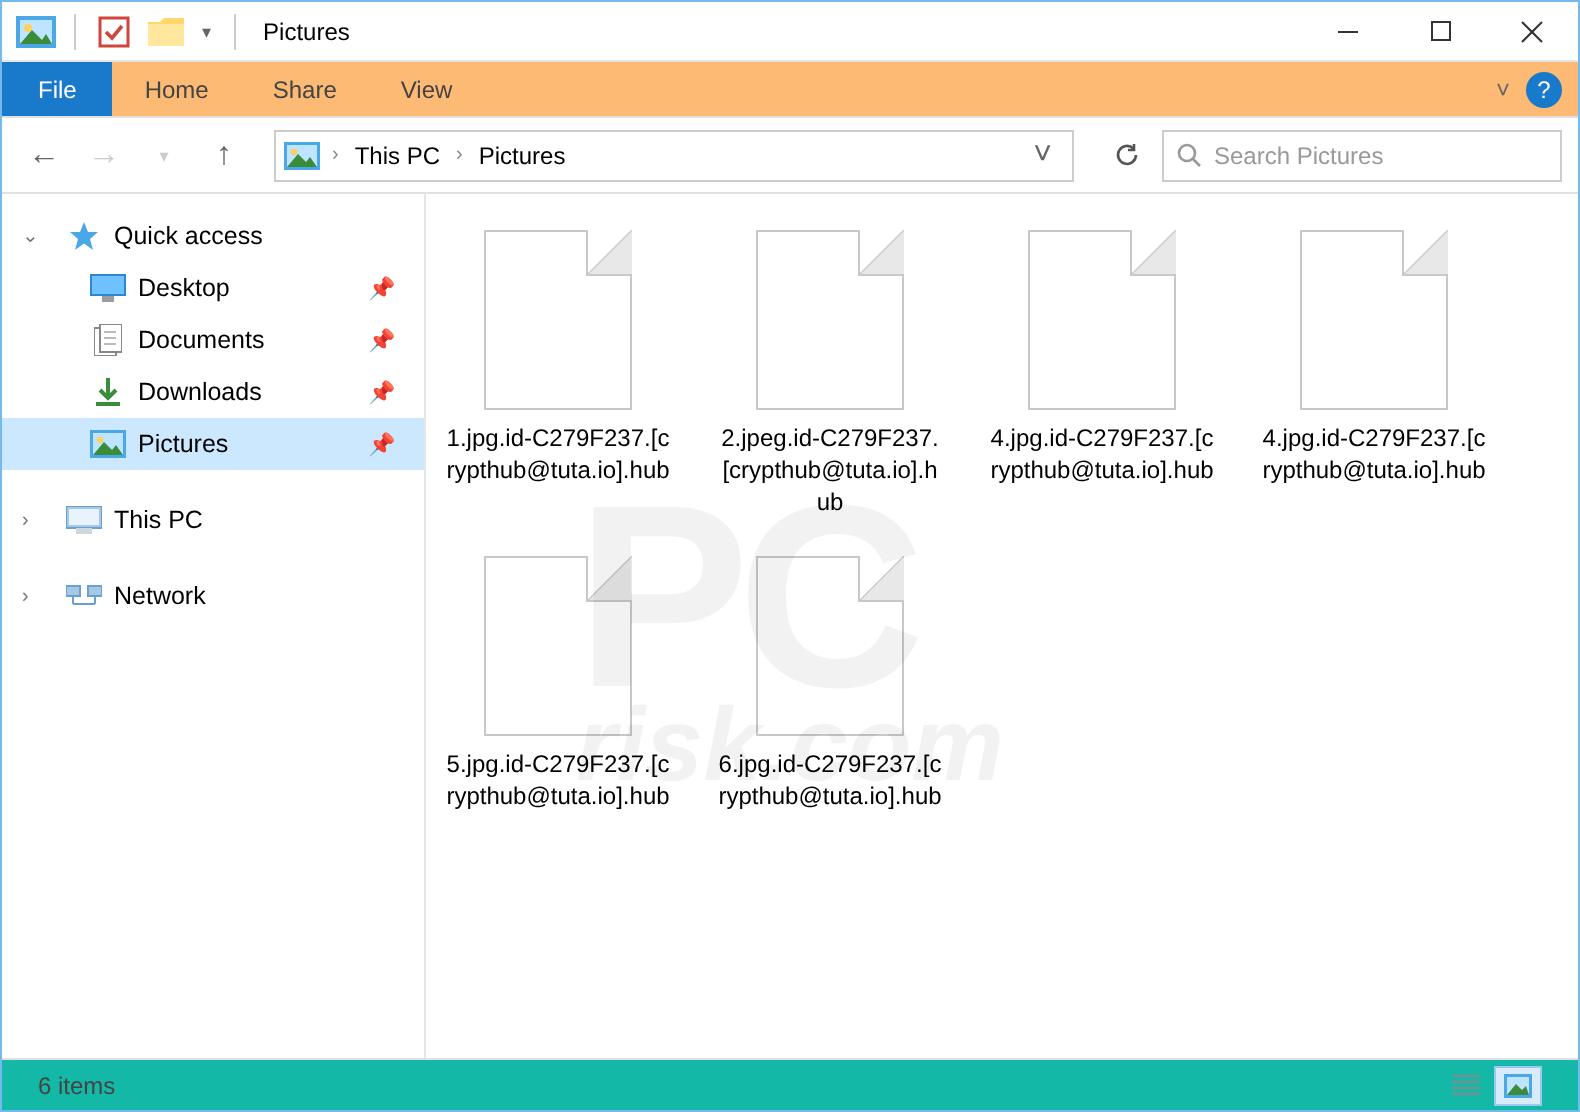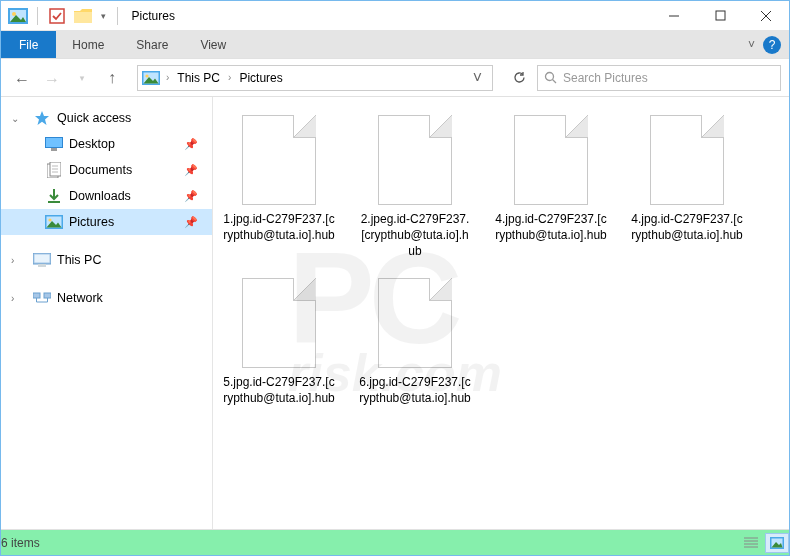--- a/index.html
+++ b/index.html
@@ -7,55 +7,55 @@
 .window { width: 100%; height: 100%; background: #fff; border: 1px solid #76b9ed; display: flex; flex-direction: column; }
 
 .titlebar { height: 30px; display: flex; align-items: center; background: #fff; border-bottom: 1px solid #e5e5e5; }
 .titlebar-left { display: flex; align-items: center; padding-left: 6px; gap: 4px; }
 .qat-icon { width: 22px; height: 22px; display: flex; align-items: center; justify-content: center; }
 .title-sep { width: 1px; height: 18px; background: #ccc; margin: 0 4px; }
 .title-text { font-size: 12px; color: #000; margin-left: 6px; }
 .titlebar-right { margin-left: auto; display: flex; }
 .win-btn { width: 46px; height: 30px; display: flex; align-items: center; justify-content: center; font-size: 14px; color: #333; }
 
-.ribbon { height: 28px; display: flex; align-items: stretch; background: #e5e5e5; border-bottom: 1px solid #e1e1e1; }
+.ribbon { height: 28px; display: flex; align-items: stretch; background: #fdba74; border-bottom: 1px solid #e1e1e1; }
 .file-tab { background: #1979ca; color: #fff; padding: 0 18px; font-size: 12px; display: flex; align-items: center; }
 .ribbon-tab { padding: 0 16px; font-size: 12px; color: #444; display: flex; align-items: center; text-align: center; }
 .ribbon-right { margin-left: auto; display: flex; align-items: center; padding-right: 8px; gap: 8px; }
 .help-icon { width: 18px; height: 18px; border-radius: 50%; background: #1979ca; color: #fff; font-size: 12px; display: flex; align-items: center; justify-content: center; }
 
 .navbar { height: 38px; display: flex; align-items: center; padding: 0 8px; gap: 4px; background: #fff; border-bottom: 1px solid #e1e1e1; }
 .nav-arrow { width: 26px; height: 26px; display: flex; align-items: center; justify-content: center; color: #666; font-size: 16px; }
 .nav-arrow.disabled { color: #ccc; }
 .breadcrumb { flex: 1; height: 26px; border: 1px solid #ccc; display: flex; align-items: center; padding: 0 4px; gap: 4px; margin: 0 8px; }
 .bc-icon { width: 18px; height: 14px; }
 .bc-sep { color: #888; font-size: 10px; padding: 0 2px; }
 .bc-item { font-size: 12px; color: #000; padding: 0 2px; }
 .bc-drop { margin-left: auto; color: #666; padding: 0 6px; }
 .refresh-btn { width: 28px; height: 26px; display: flex; align-items: center; justify-content: center; color: #555; }
-.search-box { width: 244px; height: 26px; border: 1px solid #ccc; display: flex; align-items: center; padding: 0 6px; color: #999; font-size: 12px; gap: 6px; }
+.search-box { width: 200px; height: 26px; border: 1px solid #ccc; display: flex; align-items: center; padding: 0 6px; color: #999; font-size: 12px; gap: 6px; }
 
 .body-area { flex: 1; display: flex; overflow: hidden; position: relative; }
 .sidebar { width: 212px; background: #fff; border-right: 1px solid #e5e5e5; padding-top: 8px; overflow-y: auto; }
 .tree-item { display: flex; align-items: center; height: 26px; font-size: 12.5px; color: #000; padding-left: 22px; gap: 6px; position: relative; }
 .tree-item.top { font-weight: 400; padding-left: 32px; }
 .tree-item.child { padding-left: 44px; }
 .tree-item.selected { background: #cce8ff; }
 .tree-caret { position: absolute; left: 10px; color: #777; font-size: 10px; }
 .tree-icon { width: 18px; height: 16px; display: flex; align-items: center; justify-content: center; }
 .pin { margin-left: auto; margin-right: 14px; color: #888; font-size: 11px; }
 
 .content { flex: 1; background: #fff; padding: 18px 10px; overflow-y: auto; }
 .file-grid { display: flex; flex-wrap: wrap; gap: 18px 24px; align-content: flex-start; }
 .file-item { width: 112px; display: flex; flex-direction: column; align-items: center; text-align: center; }
 .file-icon { width: 74px; height: 90px; background: #fff; border: 1px solid #c8c8c8; position: relative; margin-bottom: 6px; }
 .file-icon::before { content: ""; position: absolute; top: -1px; right: -1px; width: 22px; height: 22px; background: linear-gradient(135deg, #fff 0%, #fff 48%, #c8c8c8 50%, #e8e8e8 52%, #e8e8e8 100%); border-left: 1px solid #c8c8c8; border-bottom: 1px solid #c8c8c8; }
 .file-label { font-size: 12px; color: #000; line-height: 1.35; word-break: break-all; max-width: 112px; }
 
-.statusbar { height: 26px; border-top: 1px solid #e1e1e1; display: flex; align-items: center; padding: 0 0; font-size: 12px; color: #444; background: #86efac; }
+.statusbar { height: 26px; border-top: 1px solid #e1e1e1; display: flex; align-items: center; padding: 0 18px; font-size: 12px; color: #444; background: #14b8a6; }
 .status-right { margin-left: auto; display: flex; gap: 2px; }
 .view-btn { width: 24px; height: 20px; border: 1px solid transparent; display: flex; align-items: center; justify-content: center; }
 .view-btn.active { border-color: #9cc8ef; background: #d7ebfb; }
 
 .watermark { position: absolute; top: 50%; left: 50%; transform: translate(-50%, -50%); font-size: 130px; font-weight: 700; color: rgba(0,0,0,0.05); pointer-events: none; letter-spacing: -6px; z-index: 1; }
 .watermark .sub { font-size: 52px; letter-spacing: 0; display: block; text-align: right; margin-top: -30px; font-style: italic; }
 
 svg { display: block; }
 </style>
 </head>

